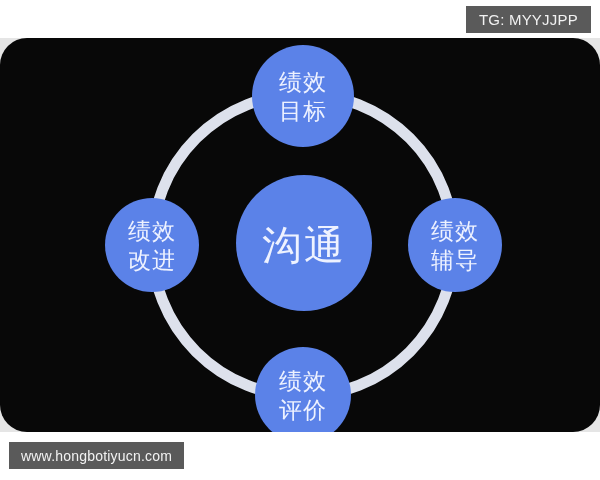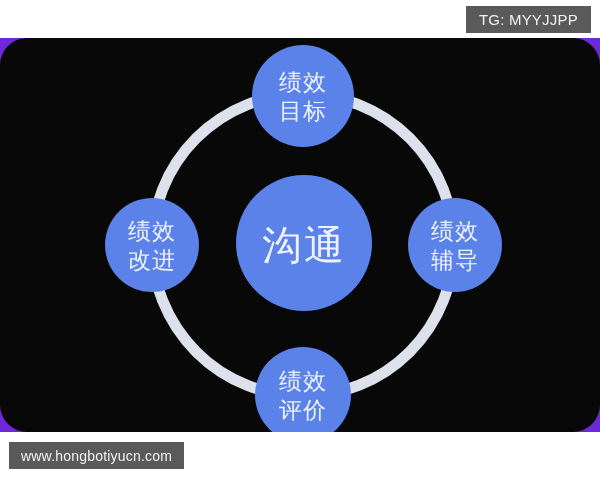--- a/index.html
+++ b/index.html
@@ -11,21 +11,21 @@
     width: 600px;
     height: 480px;
     overflow: hidden;
     font-family: "Liberation Sans", "DejaVu Sans", sans-serif;
   }
 
   #screenshot {
     position: relative;
     width: 600px;
     height: 480px;
-    background: #6d28d9;
+    background: #e5e5e5;
   }
 
   
   .band {
     position: absolute;
     left: 0;
     width: 600px;
     background: #ffffff;
   }
   .band-top    { top: 0;  height: 38px; }

